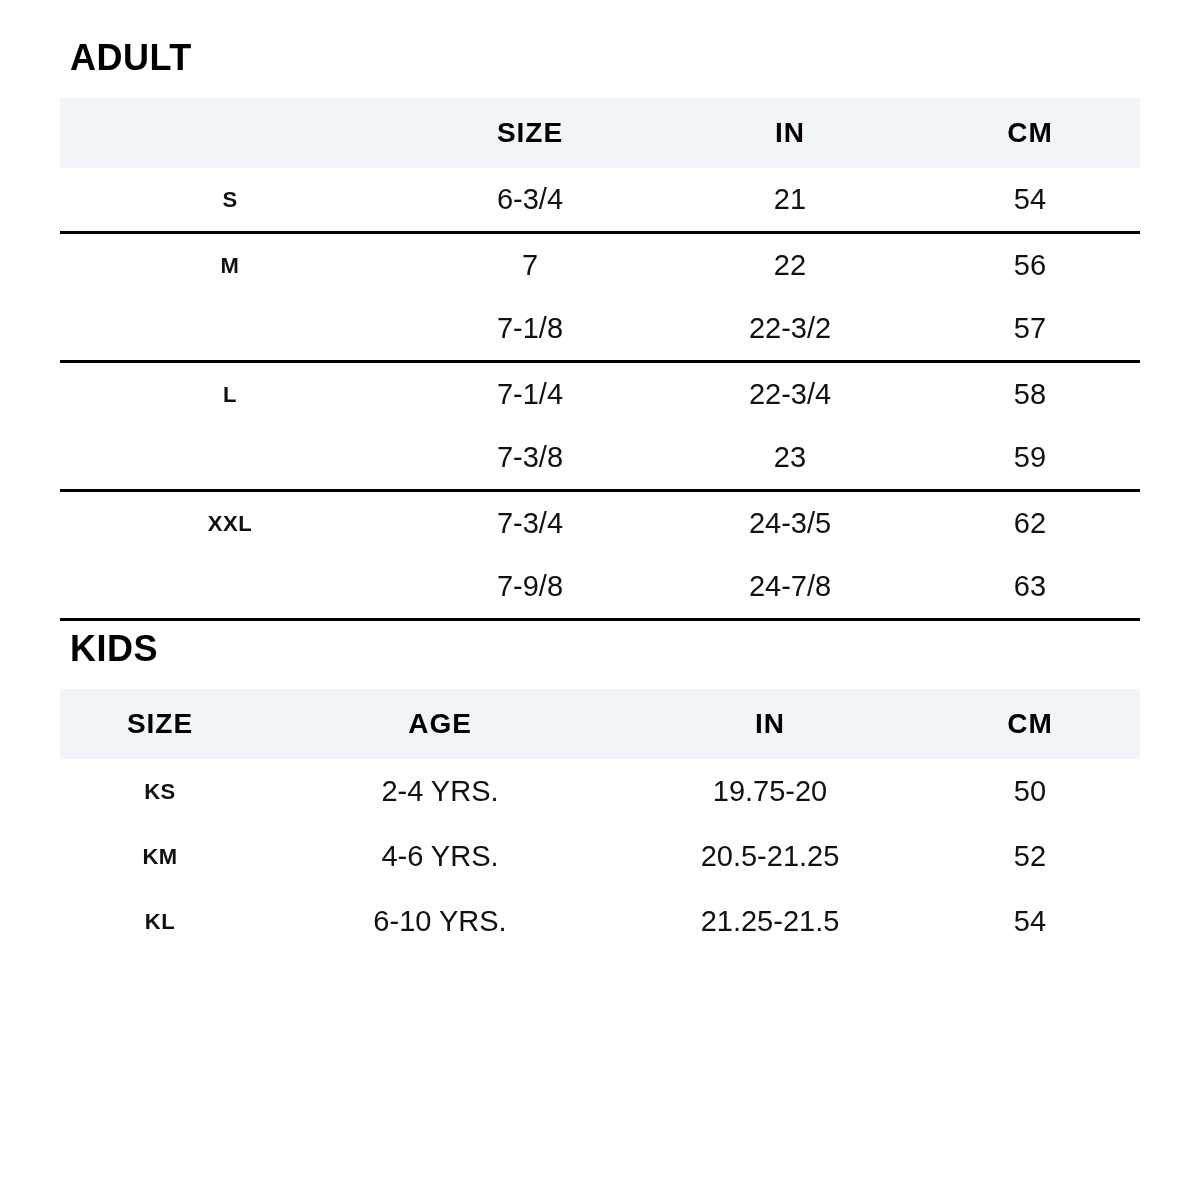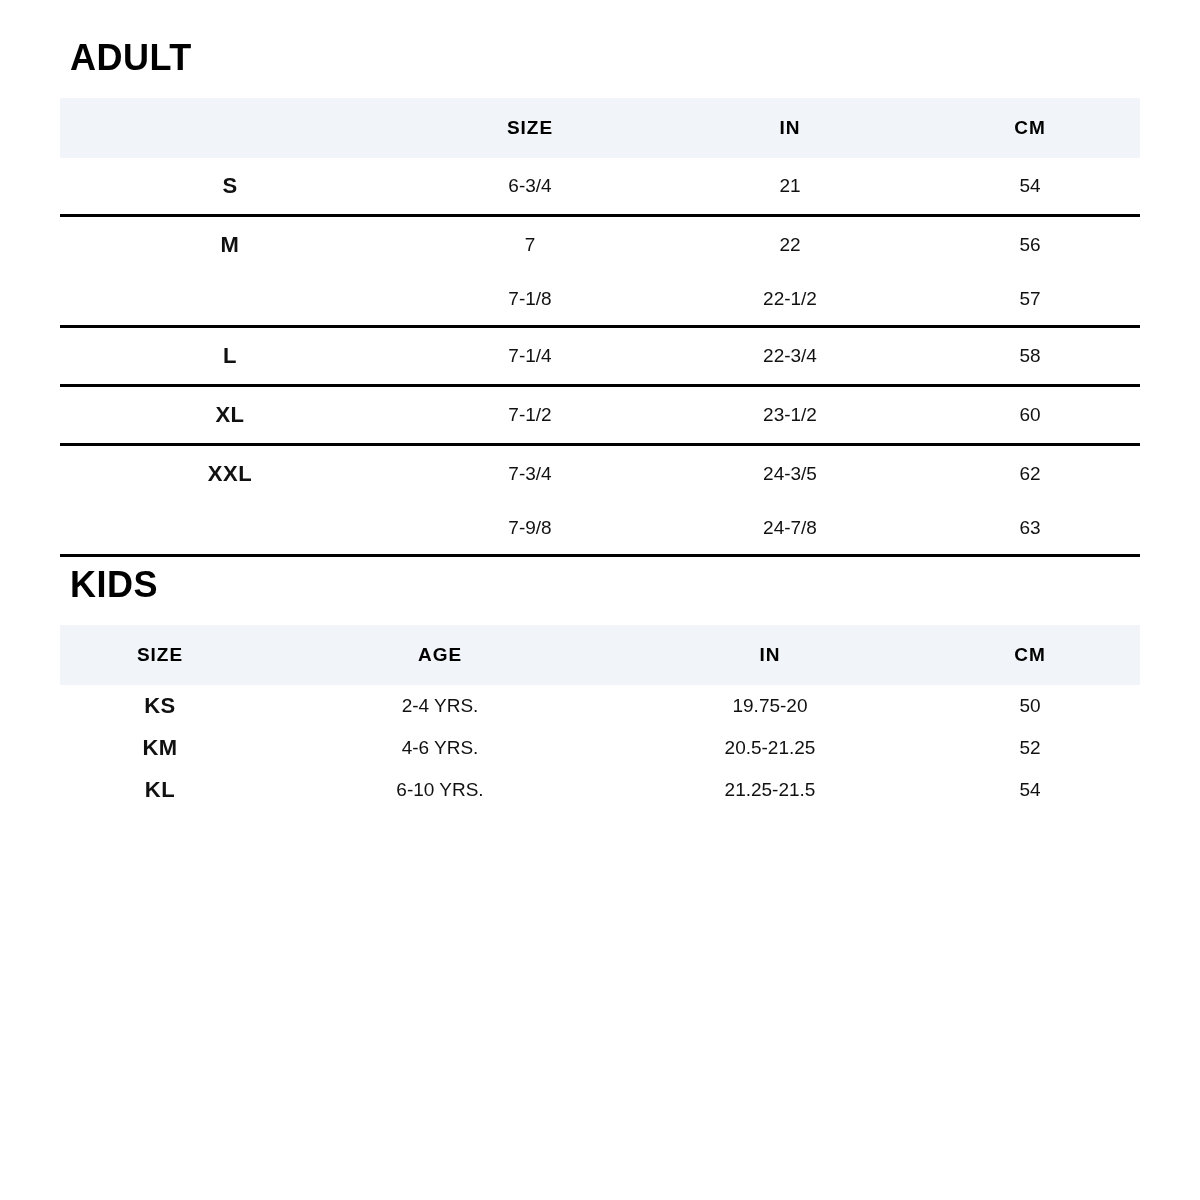--- a/index.html
+++ b/index.html
@@ -31,29 +31,29 @@
   .section-title.kids {
     margin-top: 2px;
   }
   table {
     width: 1080px;
     border-collapse: collapse;
     table-layout: fixed;
   }
   thead th {
     background: #f1f4f8;
-    font-size: 19px;
+    font-size: 28px;
     font-weight: bold;
     letter-spacing: 1px;
     padding: 19px 0;
     text-align: center;
     border: none;
   }
   tbody td {
-    font-size: 19px;
+    font-size: 29px;
     text-align: center;
     padding: 15px 0;
     border: none;
     color: #111111;
   }
   tbody td.size-cell {
     font-weight: bold;
     font-size: 22px;
     letter-spacing: 0.5px;
   }
@@ -69,21 +69,21 @@
   
   .adult col.c1 { width: 340px; }
   .adult col.c2 { width: 260px; }
   .adult col.c3 { width: 260px; }
   .adult col.c4 { width: 220px; }
   
   .kids col.c1 { width: 200px; }
   .kids col.c2 { width: 360px; }
   .kids col.c3 { width: 300px; }
   .kids col.c4 { width: 220px; }
-  .kids tbody td { padding: 8px 0; }
+  .kids tbody td { padding: 16px 0; }
 </style>
 </head>
 <body>
 
 <div class="page">
 
   <h1 class="section-title">ADULT</h1>
 
   <table class="adult">
     <colgroup>
@@ -110,37 +110,37 @@
 
       <tr class="grouprule">
         <td class="size-cell">M</td>
         <td>7</td>
         <td>22</td>
         <td>56</td>
       </tr>
       <tr>
         <td class="size-cell"></td>
         <td>7-1/8</td>
-        <td>22-1/2</td>
+        <td>22-3/2</td>
         <td>57</td>
       </tr>
 
       <tr class="grouprule">
         <td class="size-cell">L</td>
         <td>7-1/4</td>
         <td>22-3/4</td>
         <td>58</td>
       </tr>
+      <tr>
+        <td class="size-cell"></td>
+        <td>7-3/8</td>
+        <td>23</td>
+        <td>59</td>
+      </tr>
 
-      <tr class="grouprule">
-        <td class="size-cell">XL</td>
-        <td>7-1/2</td>
-        <td>23-1/2</td>
-        <td>60</td>
-      </tr>
 
       <tr class="grouprule">
         <td class="size-cell">XXL</td>
         <td>7-3/4</td>
         <td>24-3/5</td>
         <td>62</td>
       </tr>
       <tr>
         <td class="size-cell"></td>
         <td>7-9/8</td>

